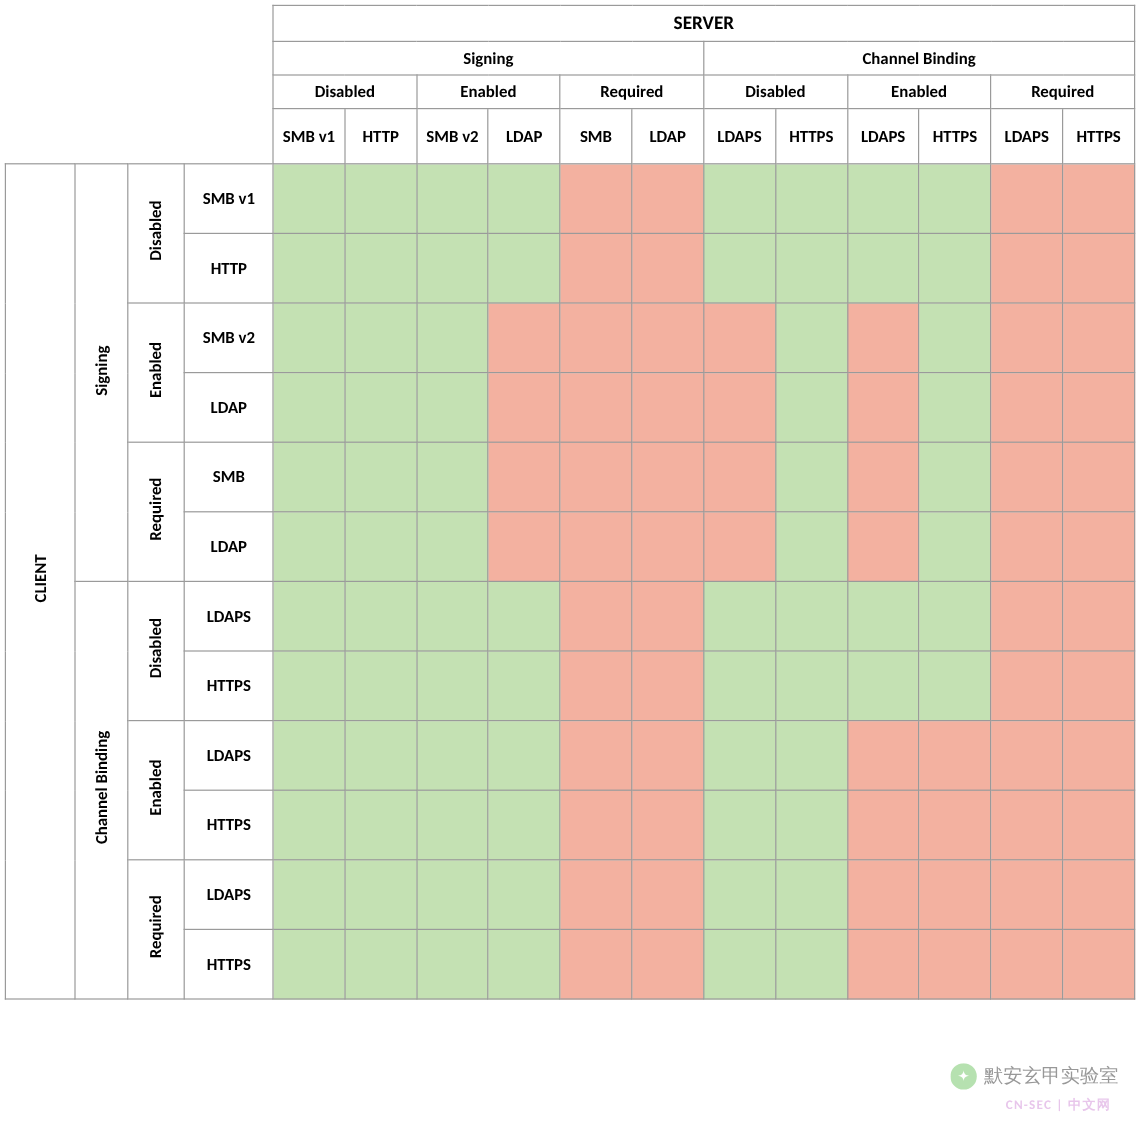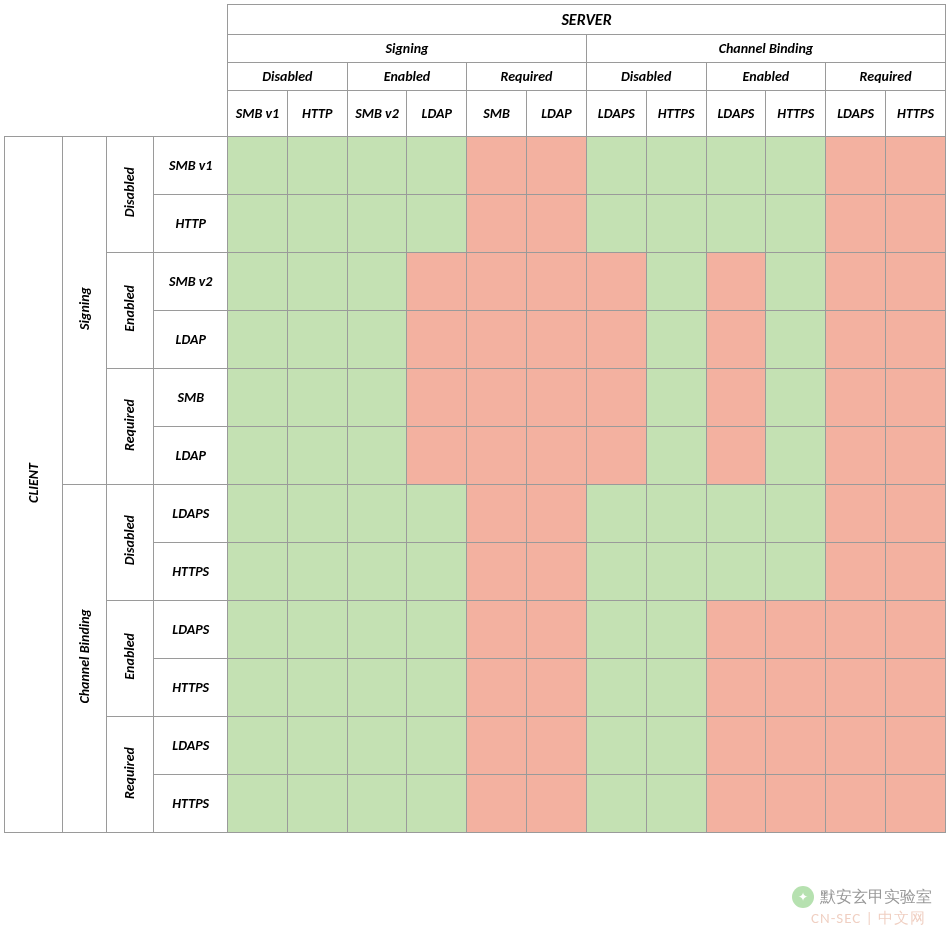--- a/index.html
+++ b/index.html
@@ -7,21 +7,20 @@
     margin: 0;
     padding: 4px;
     font-family: Calibri, Arial, sans-serif;
     background: #fff;
     color: #000;
     width: 950px;
   }
   table {
     border-collapse: collapse;
     width: 942px;
-    font-style: italic;
   }
   th, td {
     border: 1px solid #9a9a9a;
     text-align: center;
     vertical-align: middle;
     font-size: 14px;
     font-weight: bold;
     background: #fff;
     padding: 0;
   }
@@ -52,23 +51,24 @@
     color: #444;
     display: flex;
     align-items: center;
     gap: 6px;
   }
   .watermark-sub {
     position: fixed;
     right: 24px;
     bottom: 8px;
     opacity: 0.25;
-    font-size: 15px;
-    color: #c2410c;
+    font-size: 11px;
+    color: #a21caf;
     letter-spacing: 1px;
+    font-weight: bold;
   }
   .wm-circle {
     width: 22px; height: 22px; border-radius: 50%;
     background: #7bc96f; display: inline-flex;
     align-items: center; justify-content: center;
     font-size: 12px; color: #fff;
   }
 </style>
 </head>
 <body>

